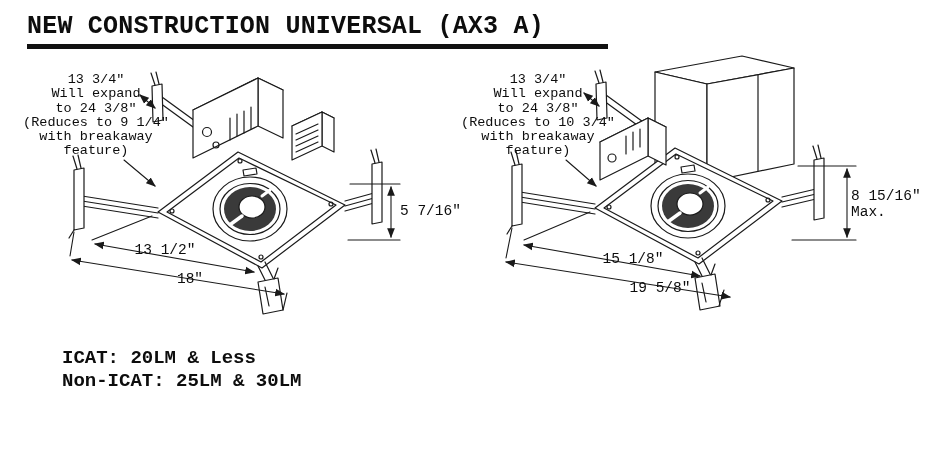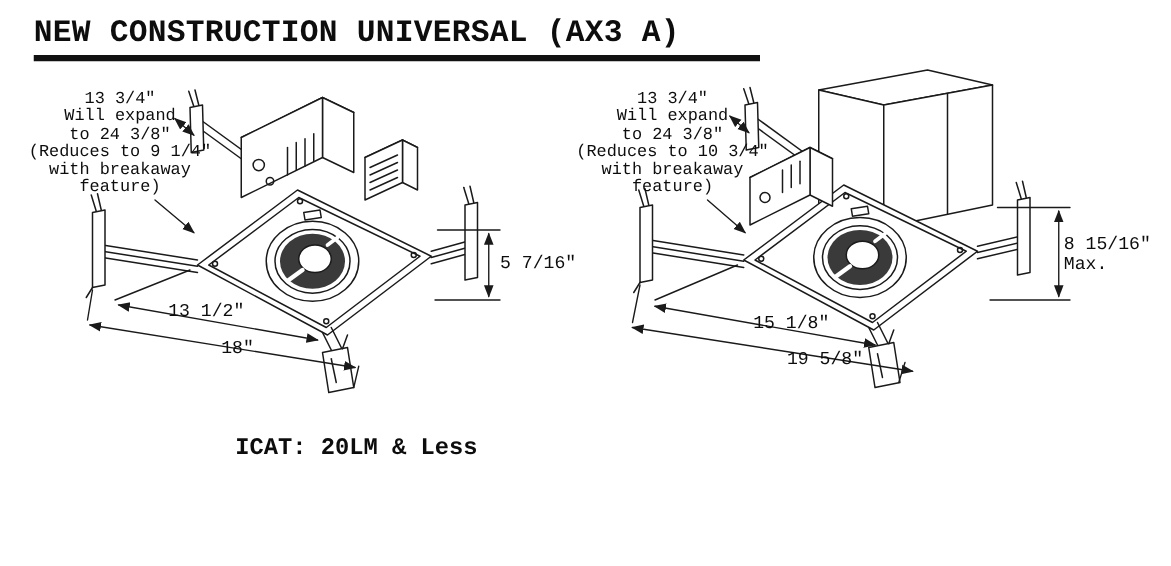--- a/index.html
+++ b/index.html
@@ -12,21 +12,21 @@
   .note div{white-space:nowrap;}
   #note-left{left:18px;top:73px;}
   #note-right{left:460px;top:73px;}
   .dim-label{font-size:14.5px;white-space:nowrap;}
   #hdim-left{left:400px;top:203px;}
   #hdim-right{left:851px;top:188px;line-height:16px;}
   #wdim-left-1{left:118px;top:242px;width:94px;text-align:center;}
   #wdim-left-2{left:158px;top:271px;width:64px;text-align:center;}
   #wdim-right-1{left:586px;top:251px;width:94px;text-align:center;}
   #wdim-right-2{left:612px;top:280px;width:96px;text-align:center;}
-  .caption{font-weight:bold;font-size:19px;line-height:23px;text-align:right;white-space:nowrap;}
+  .caption{font-weight:bold;font-size:19px;line-height:23px;text-align:left;white-space:nowrap;}
   #caption-left{left:62px;top:347px;width:320px;}
   #caption-right{left:590px;top:352px;width:220px;}
   svg{position:absolute;left:0;top:0;}
 </style>
 </head>
 <body>
 
 <div id="page">
 
   <svg width="937" height="453" viewBox="0 0 937 453">
@@ -247,16 +247,17 @@
     <div>Max.</div>
   </div>
 
   <div id="wdim-left-1" class="abs dim-label">13 1/2"</div>
   <div id="wdim-left-2" class="abs dim-label">18"</div>
   <div id="wdim-right-1" class="abs dim-label">15 1/8"</div>
   <div id="wdim-right-2" class="abs dim-label">19 5/8"</div>
 
   <div id="caption-left" class="abs caption">
     <div>ICAT: 20LM &amp; Less</div>
+    <div>Non-ICAT: 25LM &amp; 30LM</div>
   </div>
 
 
 </div>
 
 </body></html>

